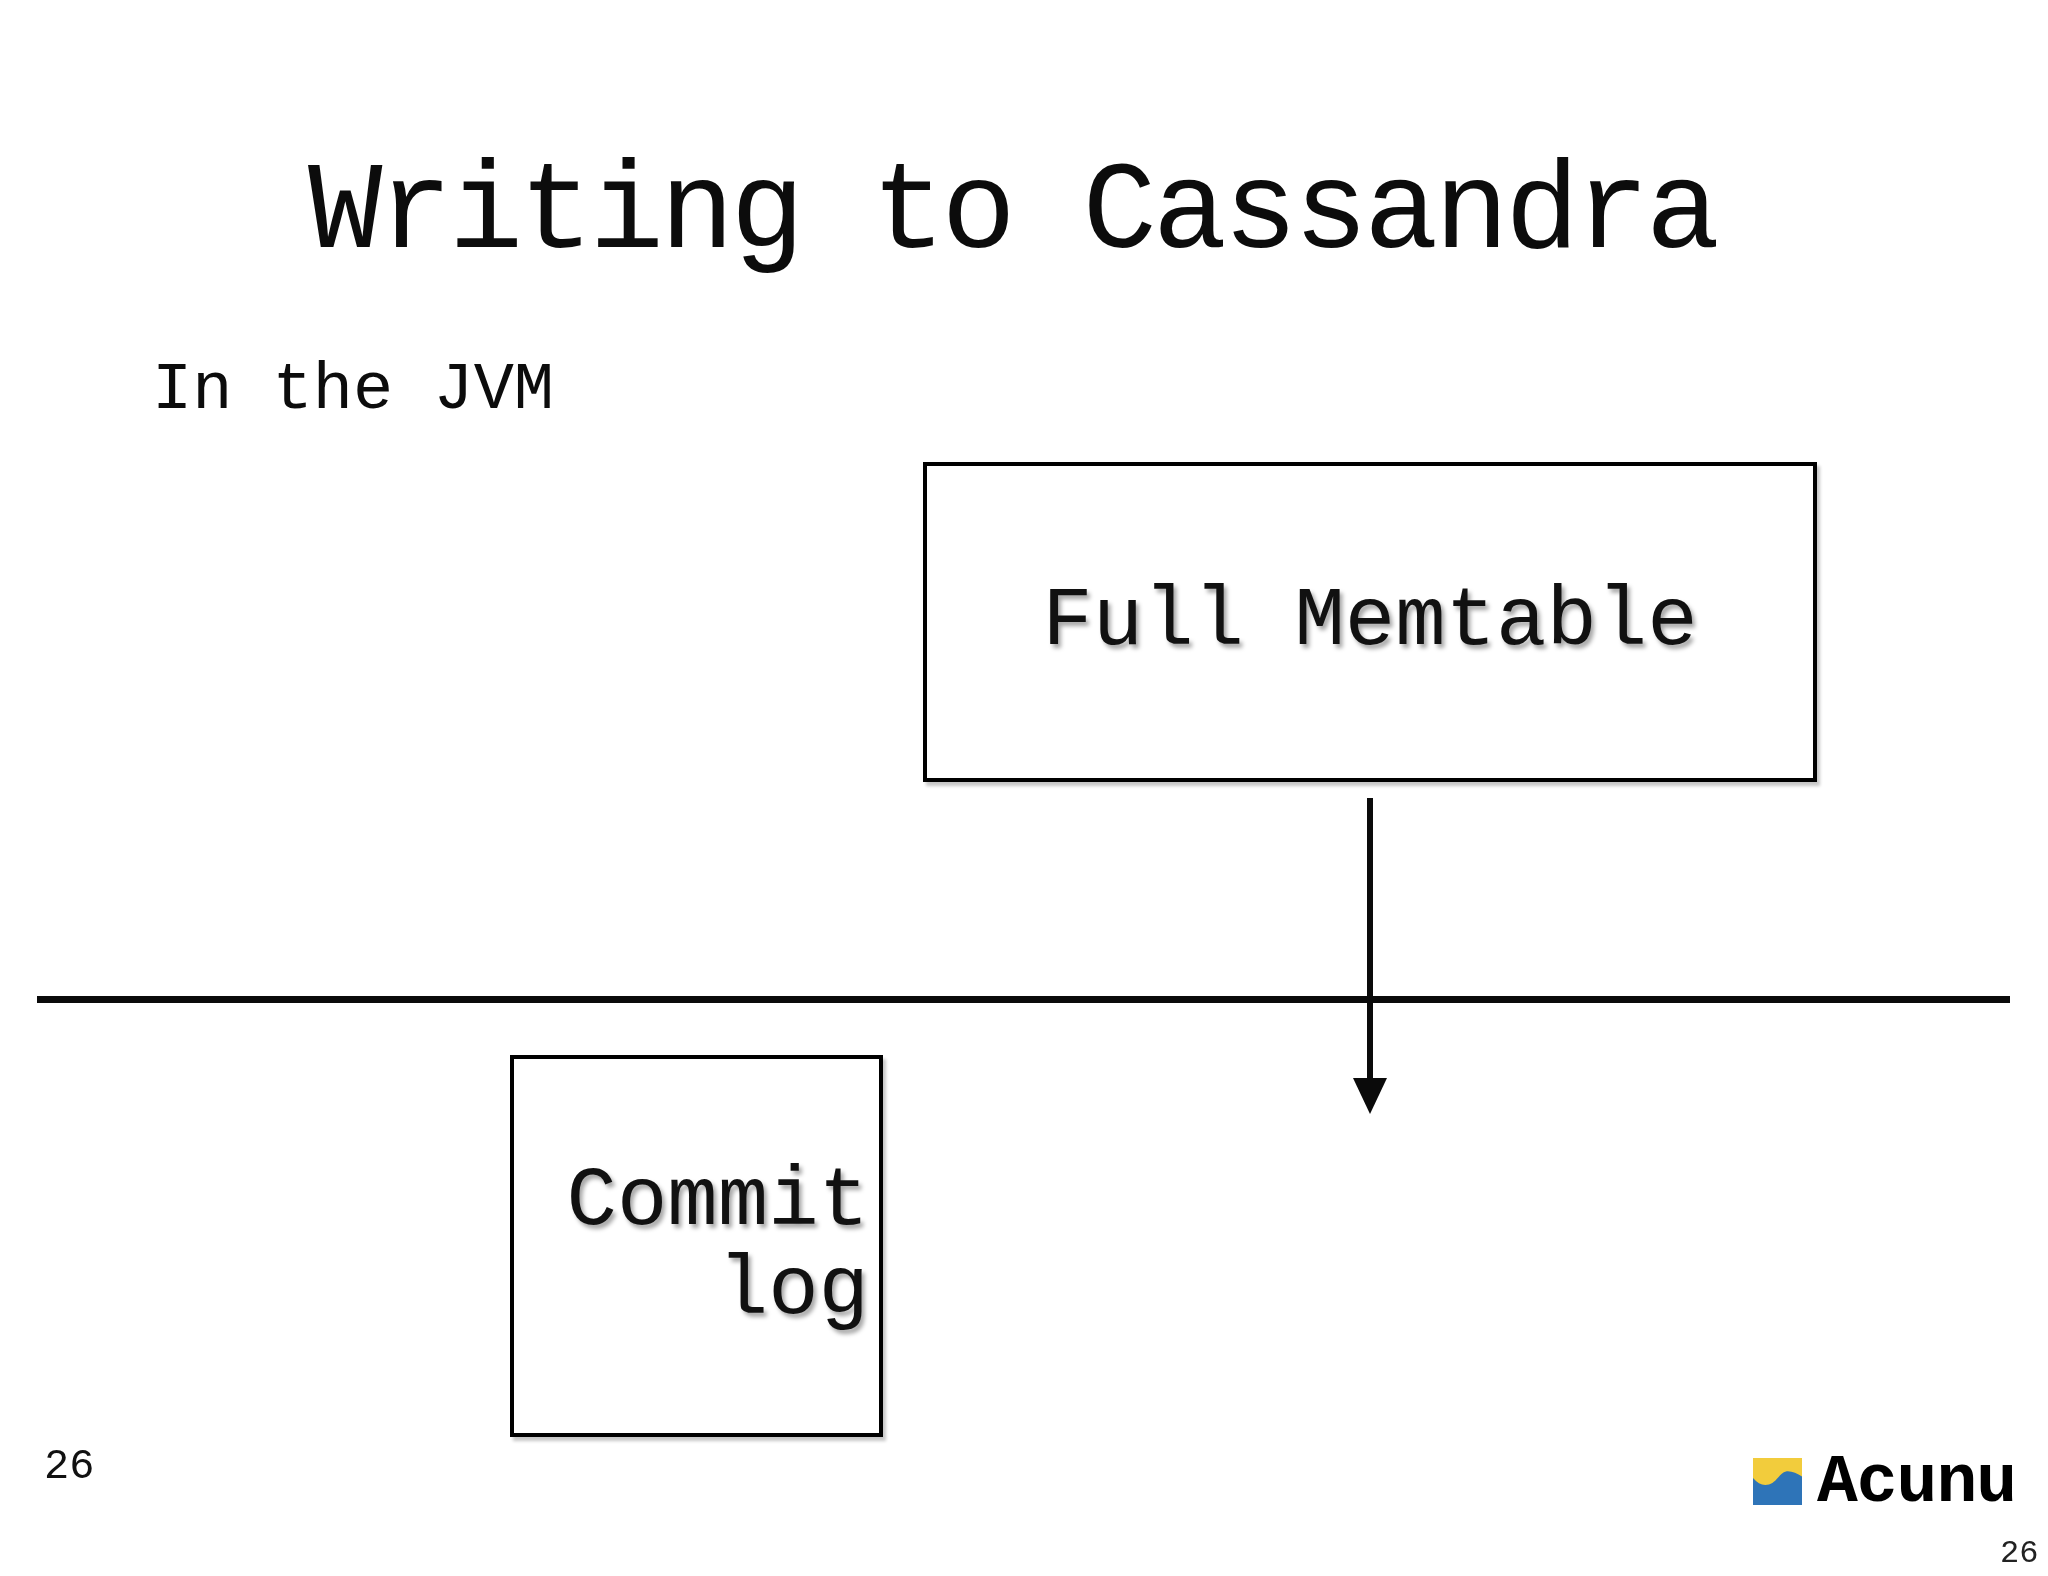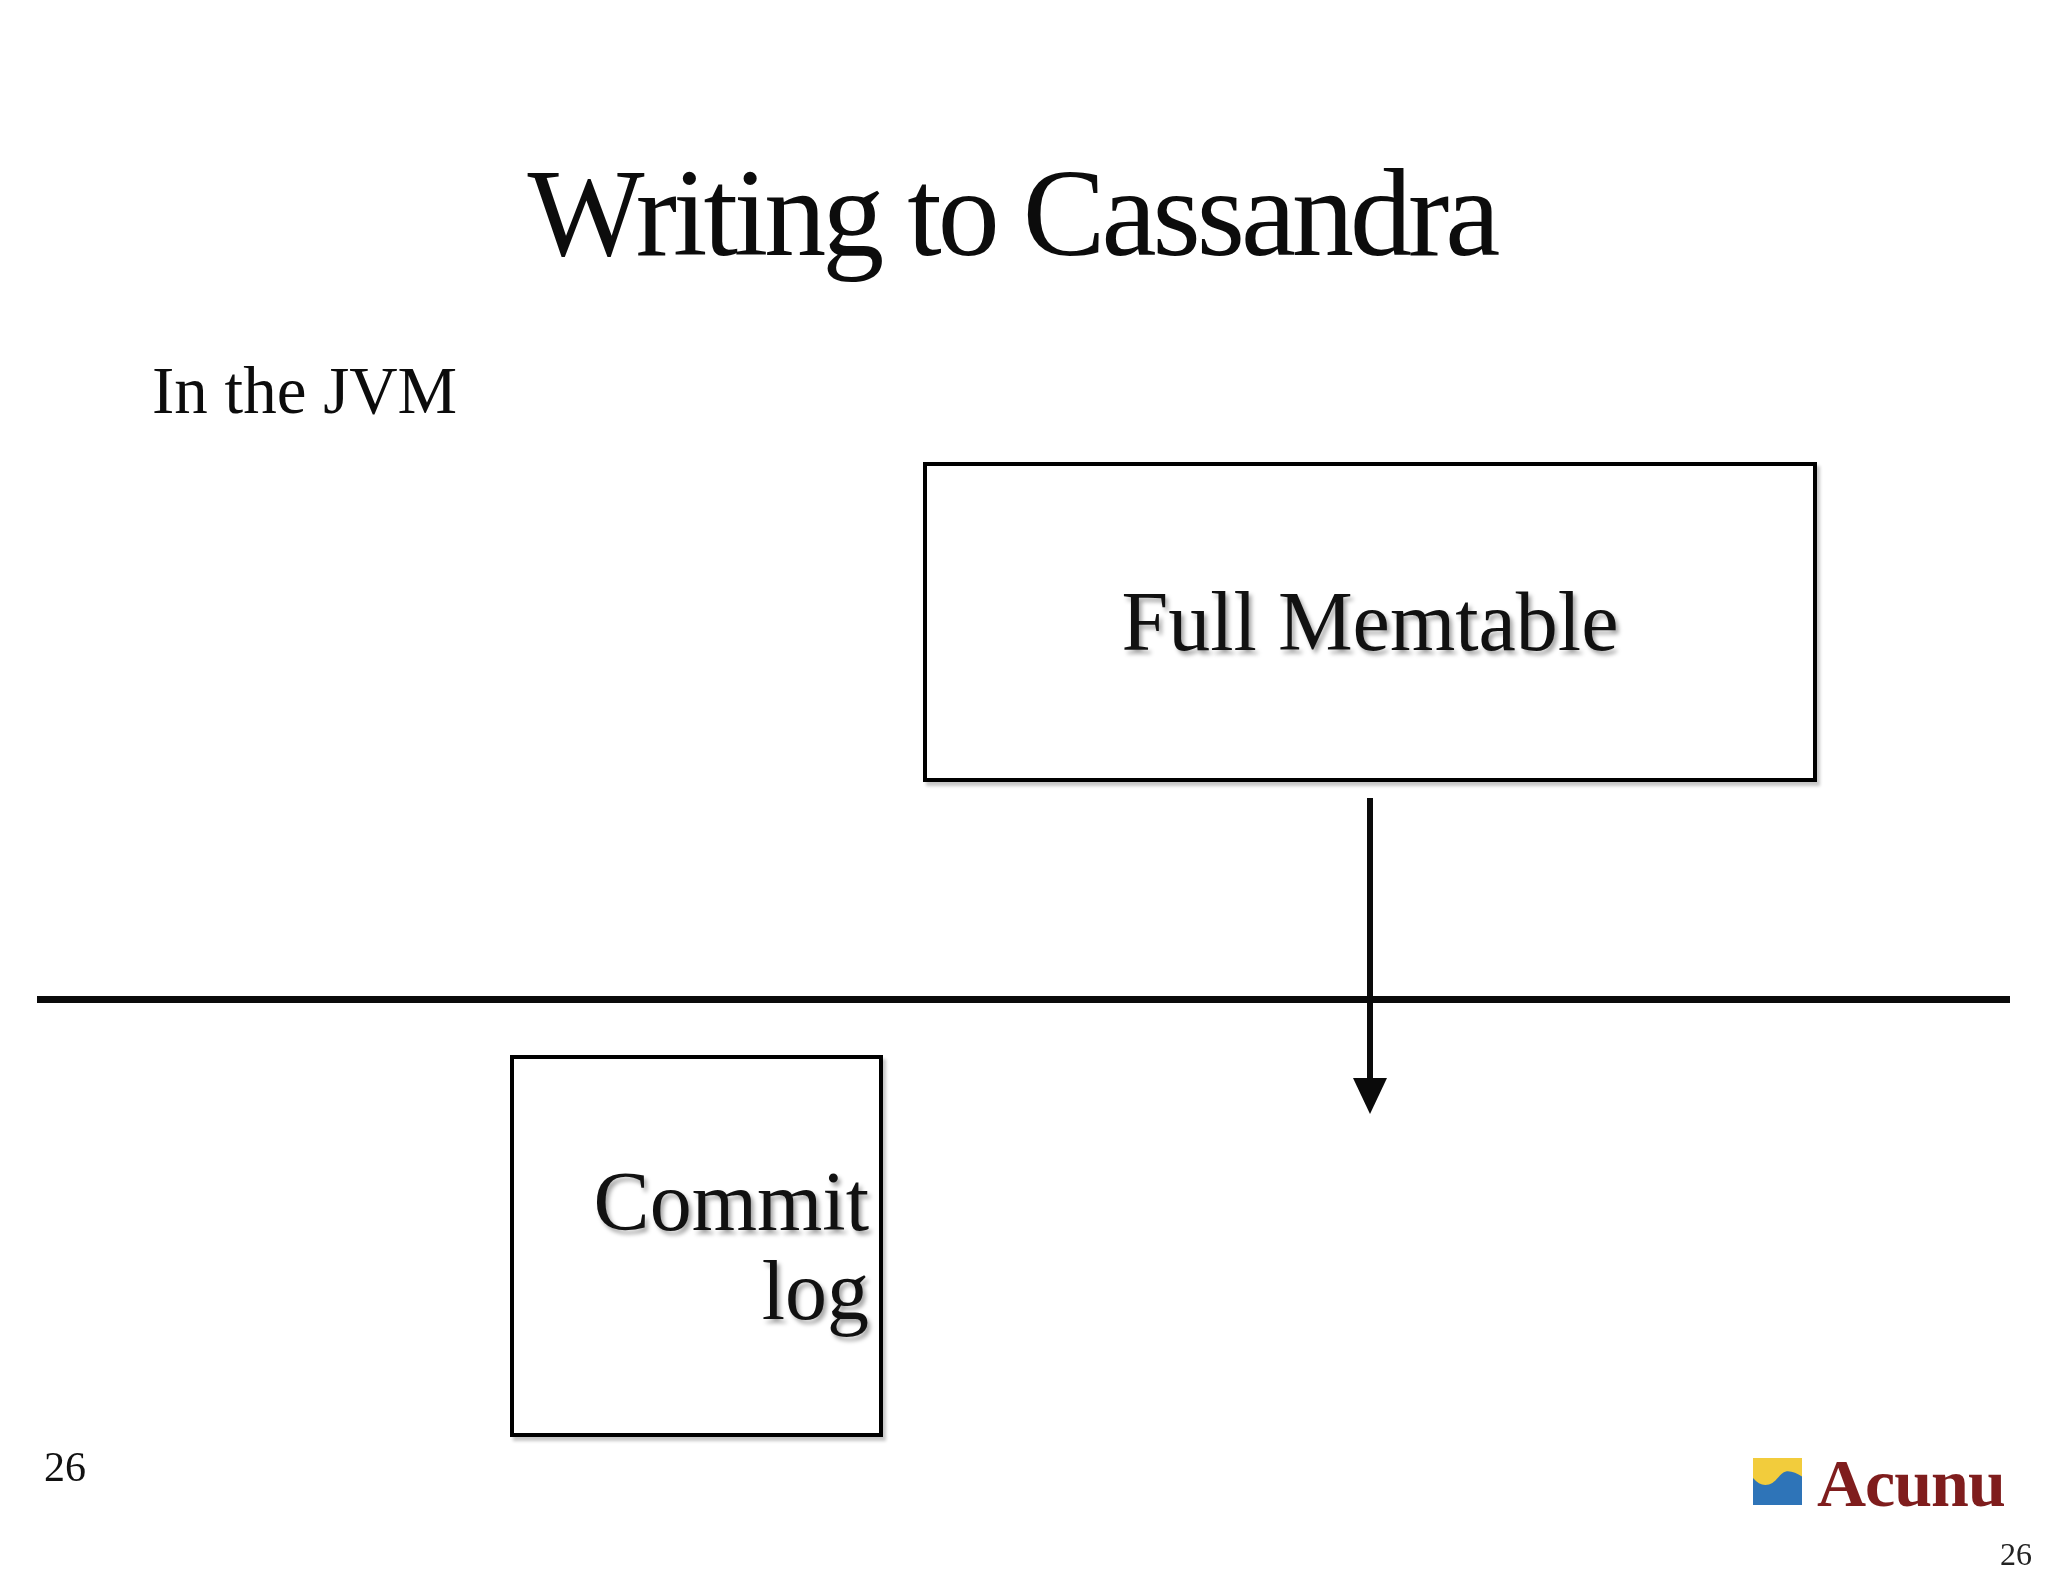--- a/index.html
+++ b/index.html
@@ -6,21 +6,21 @@
     margin: 0;
     padding: 0;
     background: #ffffff;
   }
   #slide {
     position: relative;
     width: 2048px;
     height: 1576px;
     background: #ffffff;
     overflow: hidden;
-    font-family: Liberation Serif, serif;
+    font-family: Liberation Mono, monospace;
     color: #0a0a0a;
   }
   .abs { position: absolute; }
 
   .slide-title {
     left: 0;
     right: 24px;
     top: 152px;
     text-align: center;
     font-size: 124px;
@@ -149,18 +149,18 @@
     <span class="box-label">Commit log</span>
   </div>
 
   <div class="abs page-number">26</div>
 
   <div class="abs logo">
     <svg class="logo-icon" viewBox="0 0 49 47">
       <rect x="0" y="0" width="49" height="47" fill="#F2CC3C"></rect>
       <path d="M0,20 C5,26 10,28 16,26.5 C24,24 27,14.5 33,13.5 C38,12.7 44,15.5 49,18.5 L49,47 L0,47 Z" fill="#2E74B8"></path>
     </svg>
-    <span class="logo-text" style="color: #7f1d1d;">Acunu</span>
+    <span class="logo-text" style="color: #000000;">Acunu</span>
   </div>
 
   <div class="abs corner-page-number">26</div>
 
 </div>
 
 </body></html>

